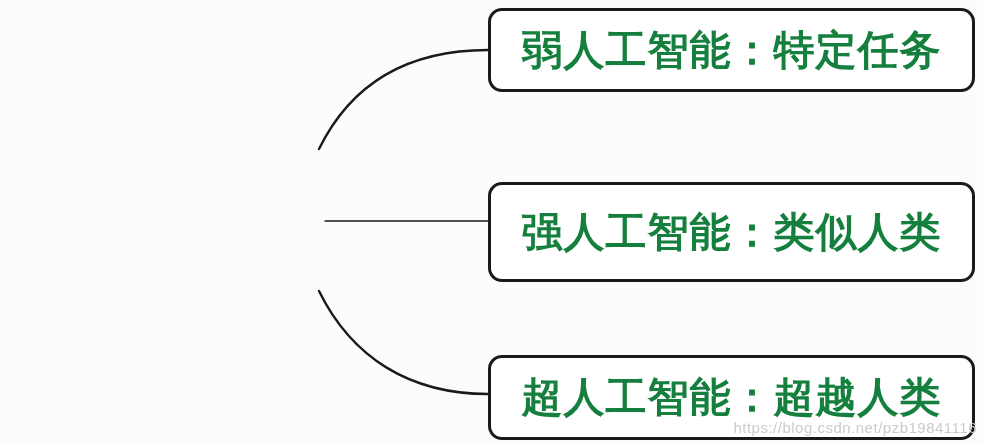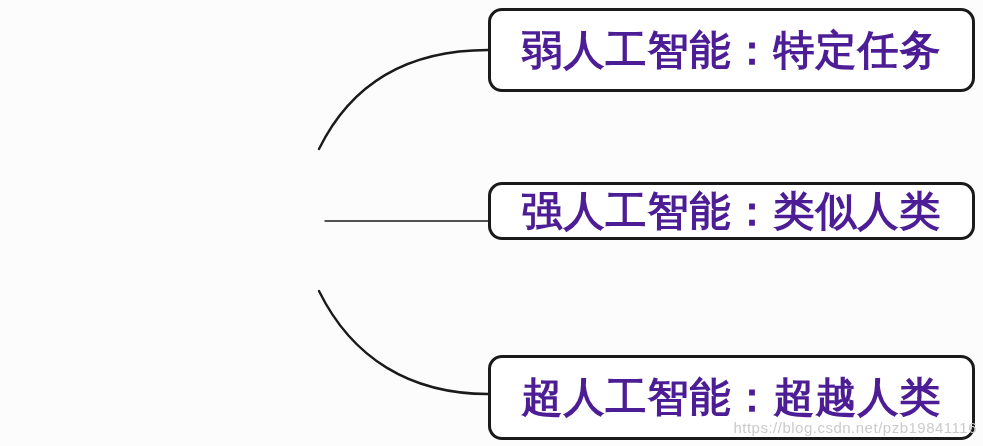--- a/index.html
+++ b/index.html
@@ -37,42 +37,42 @@
   }
   .node {
     position: absolute;
     box-sizing: border-box;
     background: #ffffff;
     border: 3px solid var(--stroke);
     border-radius: 14px;
     display: flex;
     align-items: center;
     justify-content: center;
-    color: #4c1d95;
+    color: #15803d;
     font-weight: bold;
     white-space: nowrap;
   }
   .node.root {
     left: 8px;
     top: 150px;
     width: 317px;
     height: 140px;
     border-width: 4px;
     border-radius: 17px;
     font-size: 40px;
     letter-spacing: 2px;
   }
   .node.child {
     left: 488px;
     width: 487px;
     font-size: 41px;
     letter-spacing: 1px;
   }
   .node.child.c1 { top: 8px;   height: 84px; }
-  .node.child.c2 { top: 182px; height: 58px; }
+  .node.child.c2 { top: 182px; height: 100px; }
   .node.child.c3 { top: 355px; height: 85px; }
   .watermark {
     position: absolute;
     right: 6px;
     bottom: 10px;
     font-family: "Liberation Sans", "DejaVu Sans", sans-serif;
     font-size: 15px;
     letter-spacing: 0.5px;
     color: var(--watermark);
     z-index: 5;

